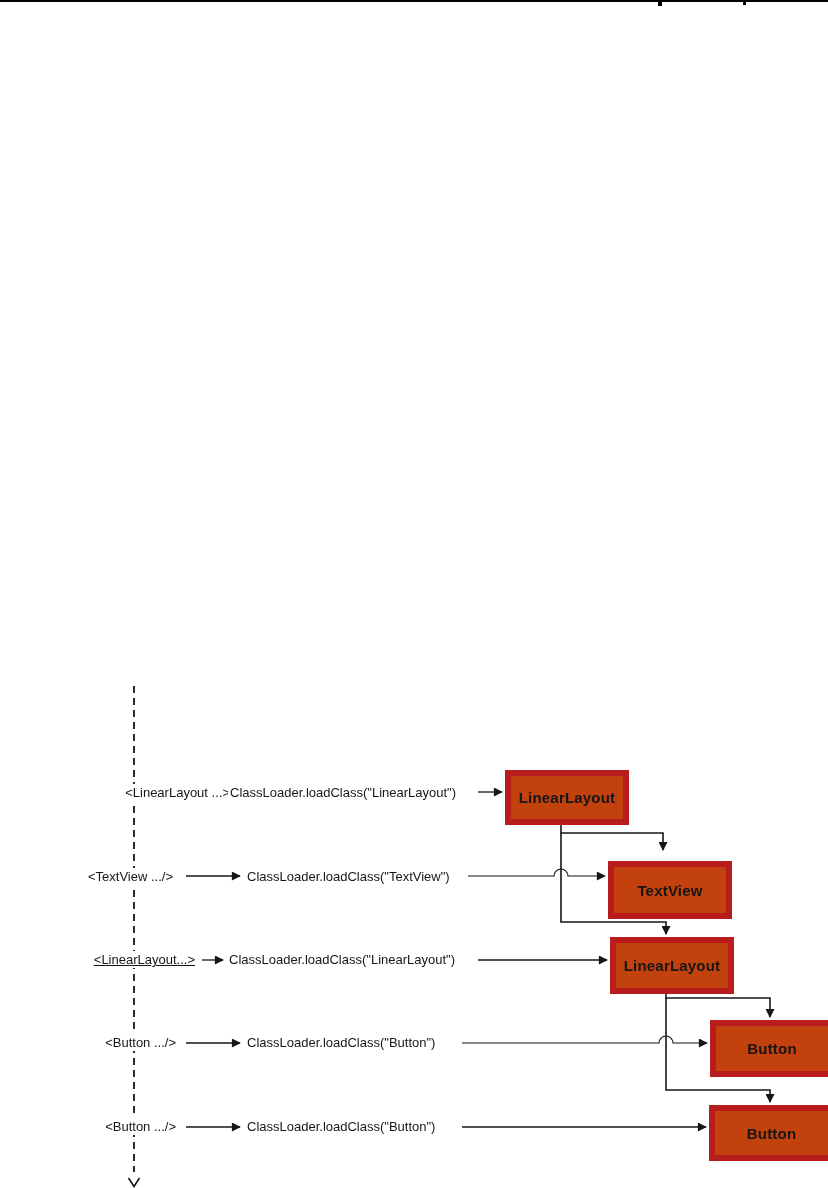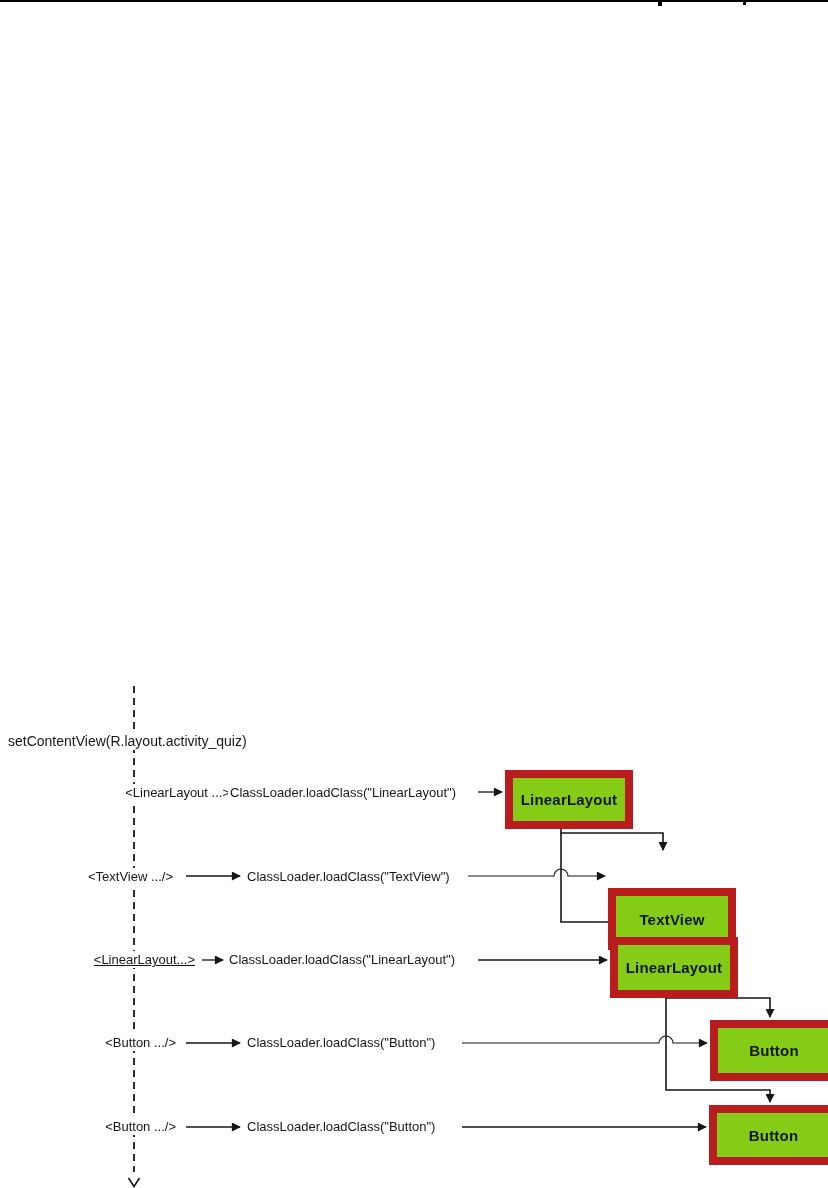--- a/index.html
+++ b/index.html
@@ -20,26 +20,26 @@
     background:#ffffff;padding:0 2px;white-space:nowrap;
   }
   .setcv{left:6px;top:733px;font-size:14px;}
   .xml1{right:596px;top:784px;}  .call1{left:228px;top:784px;}
   .xml2{right:653px;top:868px;}  .call2{left:245px;top:868px;}
   .xml3{right:631px;top:951px;text-decoration:underline;}  .call3{left:227px;top:951px;}
   .xml4{right:650px;top:1034px;} .call4{left:245px;top:1034px;}
   .xml5{right:650px;top:1118px;} .call5{left:245px;top:1118px;}
 
   .vbox{
-    position:absolute;z-index:2;border:8px solid #b91c1c;background:#84cc16;
+    position:absolute;z-index:2;border:6px solid #b91c1c;background:#c2410c;
     display:flex;align-items:center;justify-content:center;
     font-weight:bold;font-size:15px;letter-spacing:.2px;
   }
   .b1{left:505px;top:770px;width:112px;height:43px;}
-  .b2{left:608px;top:888px;width:112px;height:46px;}
+  .b2{left:608px;top:861px;width:112px;height:46px;}
   .b3{left:610px;top:937px;width:112px;height:45px;}
   .b4{left:710px;top:1020px;width:112px;height:45px;}
   .b5{left:709px;top:1105px;width:113px;height:44px;}
 </style>
 </head>
 <body>
 
 <div class="page">
 
   <div class="top-rule"></div>
@@ -70,21 +70,20 @@
 
     <path d="M186 1127 H240" stroke="#161616" stroke-width="1.3" fill="none" marker-end="url(#ah)"></path>
     <path d="M462 1127 H706" stroke="#161616" stroke-width="1.3" fill="none" marker-end="url(#ah)"></path>
 
     <path d="M561 813 V833 H663 V850" stroke="#161616" stroke-width="1.6" fill="none" marker-end="url(#ah)"></path>
     <path d="M561 833 V922 H666 V934" stroke="#161616" stroke-width="1.6" fill="none" marker-end="url(#ah)"></path>
     <path d="M666 982 V998 H770 V1017" stroke="#161616" stroke-width="1.6" fill="none" marker-end="url(#ah)"></path>
     <path d="M666 998 V1090 H770 V1102" stroke="#161616" stroke-width="1.6" fill="none" marker-end="url(#ah)"></path>
   </svg>
 
-  <div class="lbl setcv">setContentView(R.layout.activity_quiz)</div>
 
   <div class="lbl xml1">&lt;LinearLayout ...&gt;</div>
   <div class="lbl call1">ClassLoader.loadClass("LinearLayout")</div>
 
   <div class="lbl xml2">&lt;TextView .../&gt;</div>
   <div class="lbl call2">ClassLoader.loadClass("TextView")</div>
 
   <div class="lbl xml3">&lt;LinearLayout...&gt;</div>
   <div class="lbl call3">ClassLoader.loadClass("LinearLayout")</div>
 

